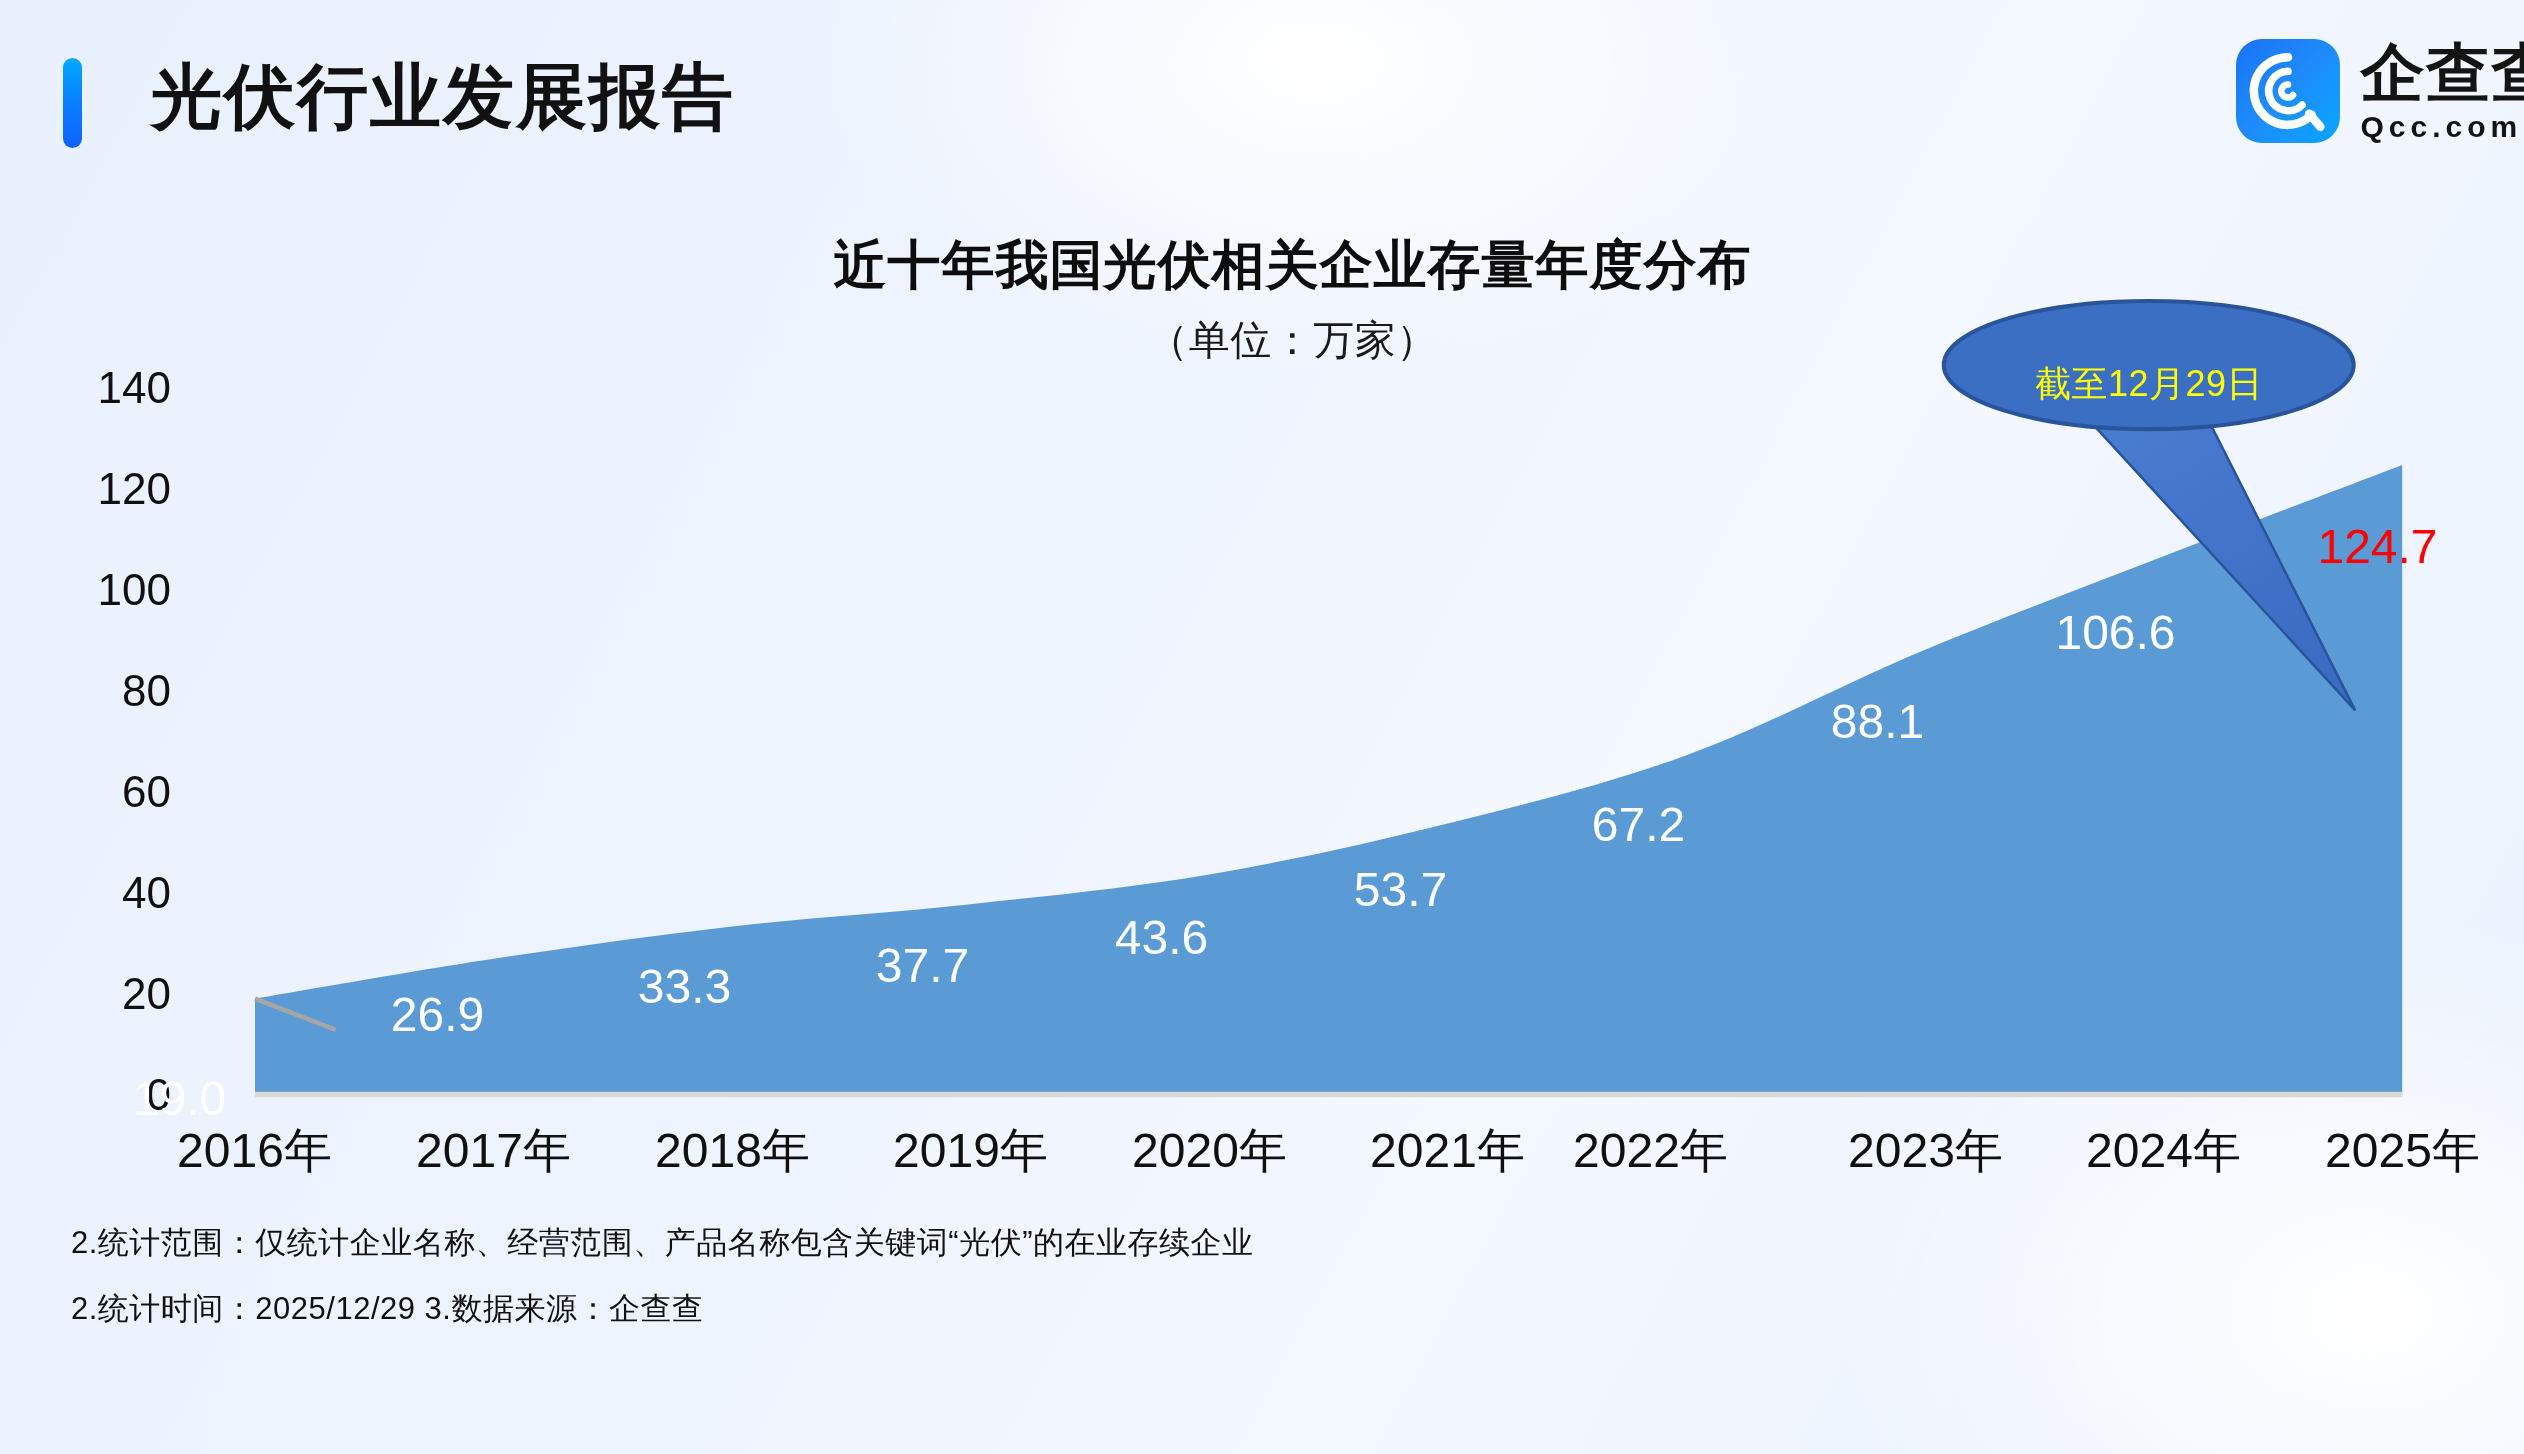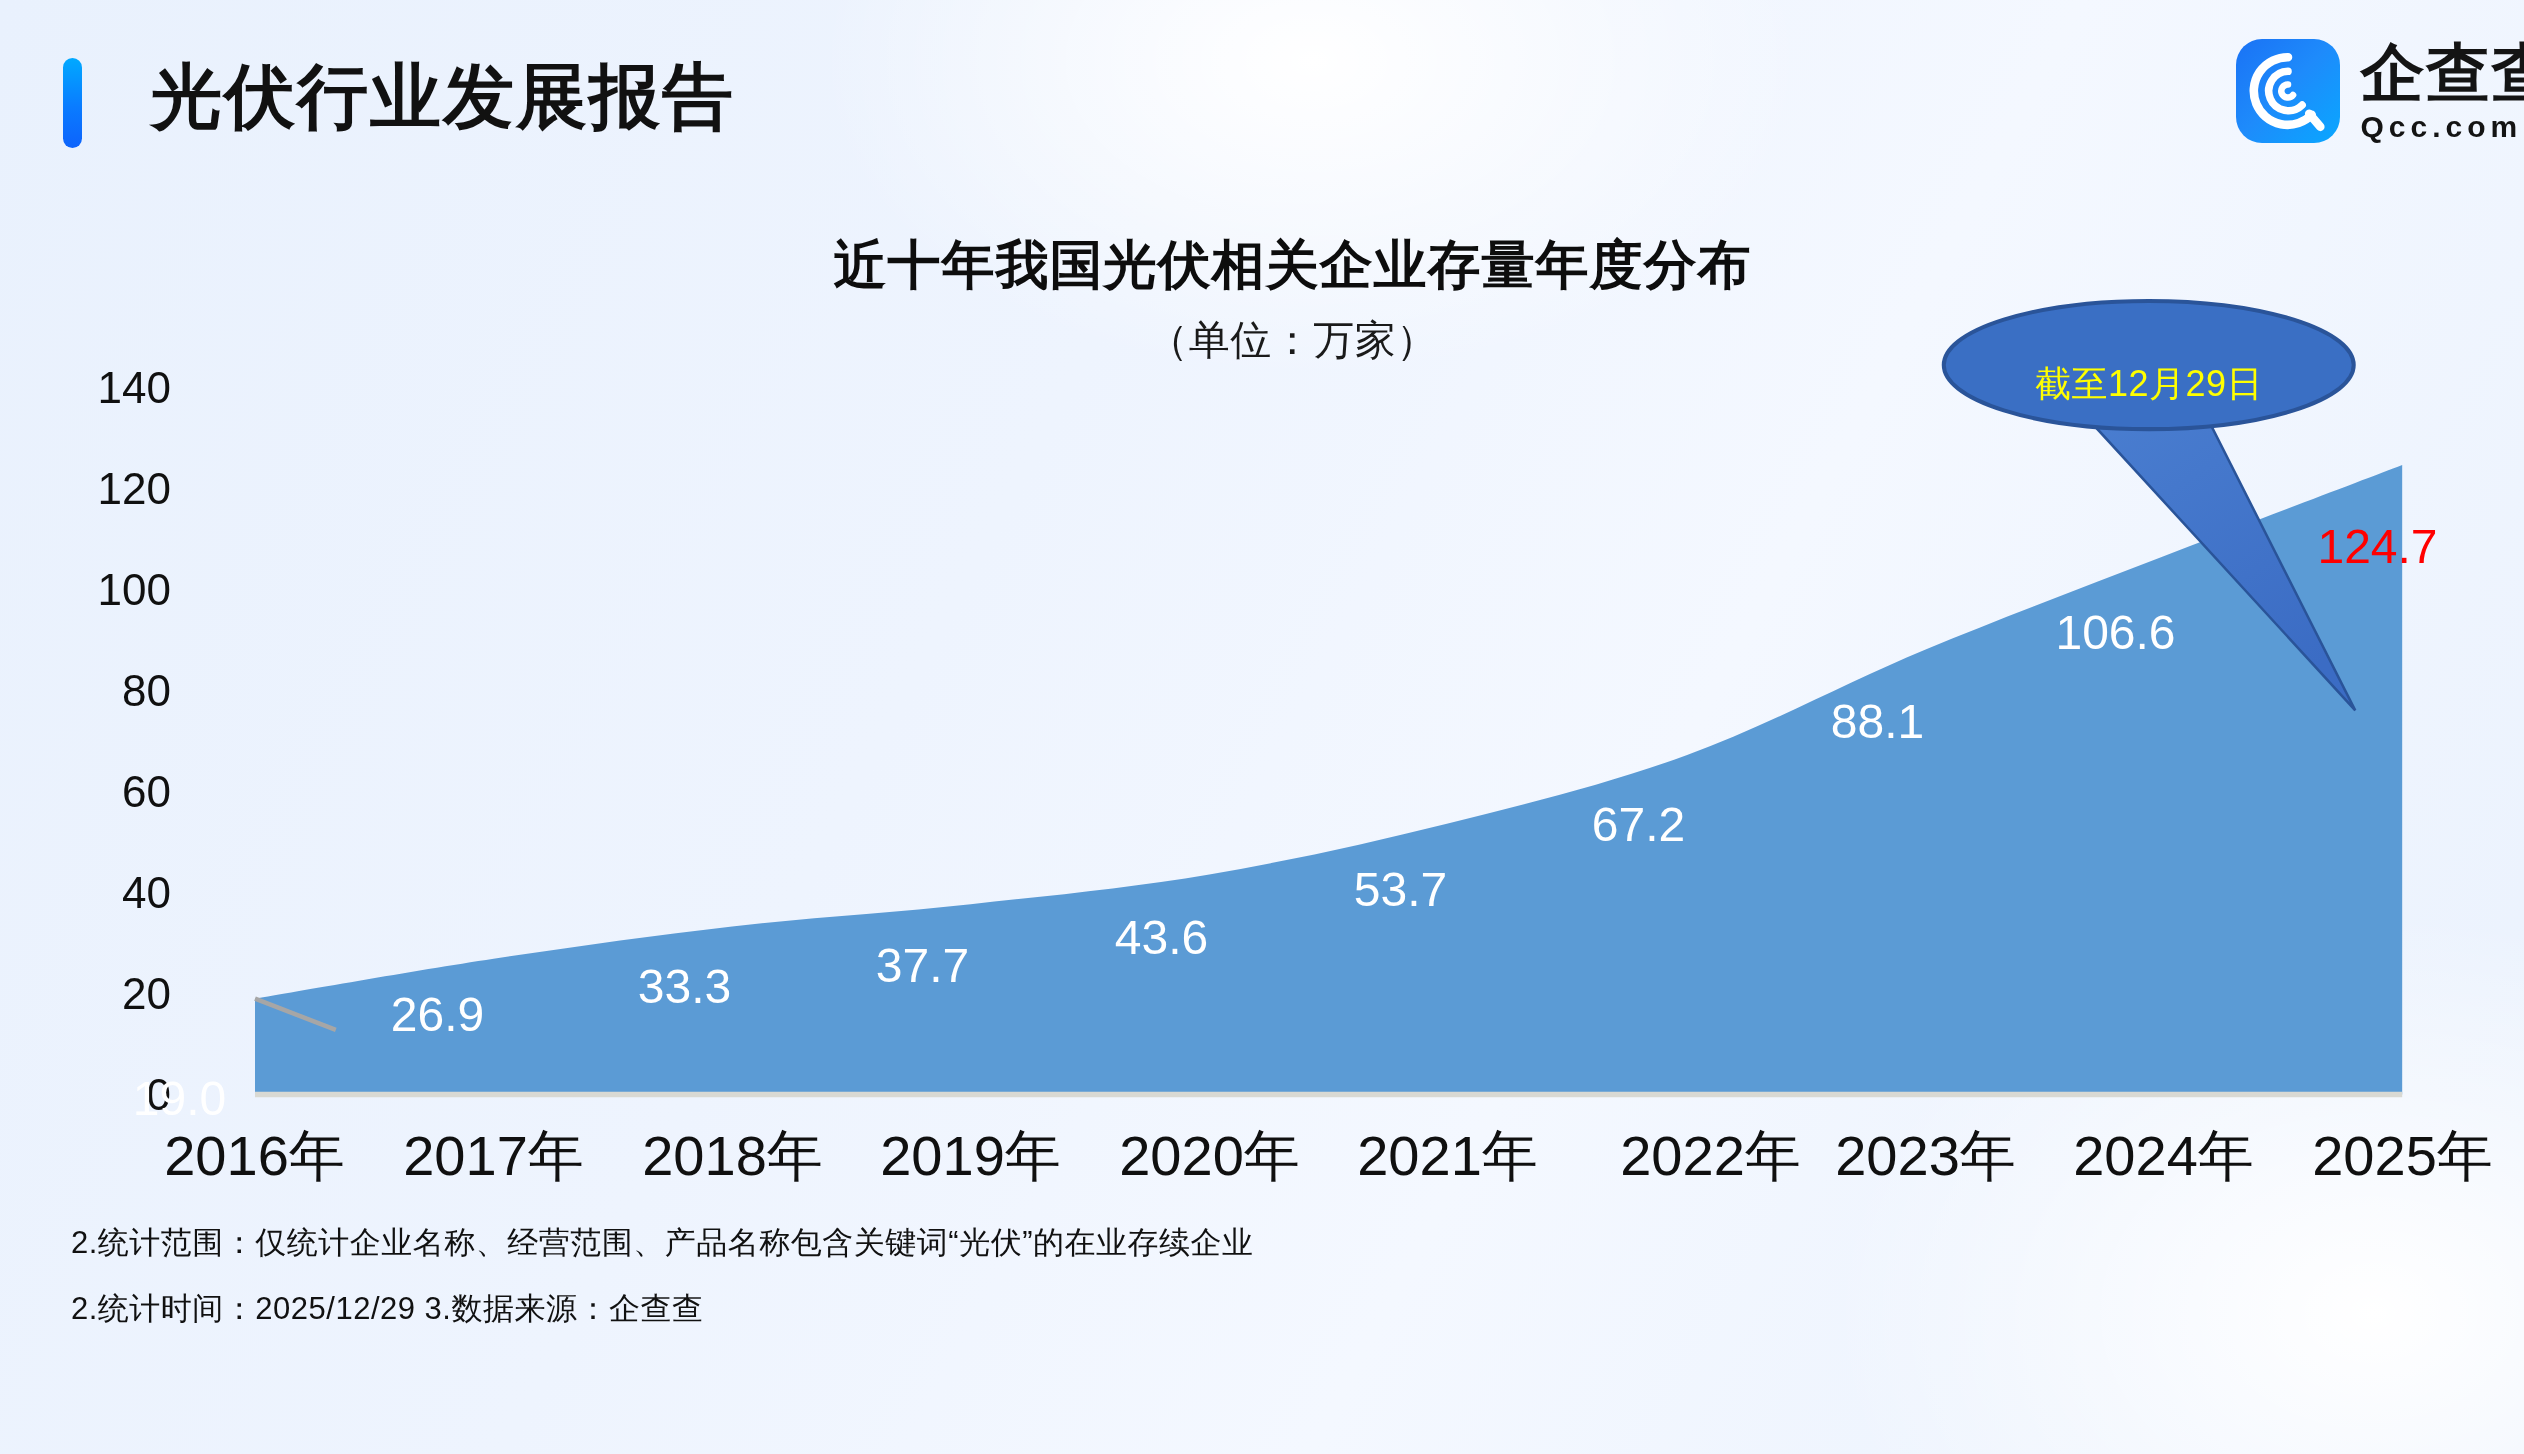--- a/index.html
+++ b/index.html
@@ -52,21 +52,21 @@
   #plot{position:absolute;left:0;top:0;width:2585px;height:1454px;}
   #plot svg{position:absolute;left:0;top:0;}
 
   .ytick{
     position:absolute;width:151px;text-align:right;
     font-size:44px;color:#101010;font-weight:400;
     transform:translateY(-50%);
   }
   .xtick{
     position:absolute;top:1119px;width:237px;text-align:center;
-    font-size:56px;color:#101010;font-weight:400;
+    font-size:48px;color:#101010;font-weight:400;
   }
   .dlabel{
     position:absolute;width:237px;text-align:center;
     font-size:48px;font-weight:400;color:#ffffff;
     transform:translateY(-50%);white-space:nowrap;
   }
   .dlabel.highlight{color:#FF0000;}
 
   
   #callout-text{
@@ -140,21 +140,21 @@
         <div class="ytick" style="left: 20px; top: 489px;">120</div>
         <div class="ytick" style="left: 20px; top: 388px;">140</div>
       </div>
     <div id="xticks">
         <div class="xtick" style="left: 136px;">2016年</div>
         <div class="xtick" style="left: 375px;">2017年</div>
         <div class="xtick" style="left: 614px;">2018年</div>
         <div class="xtick" style="left: 852px;">2019年</div>
         <div class="xtick" style="left: 1091px;">2020年</div>
         <div class="xtick" style="left: 1329px;">2021年</div>
-        <div class="xtick" style="left: 1592px;">2022年</div>
+        <div class="xtick" style="left: 1532px;">2022年</div>
         <div class="xtick" style="left: 1807px;">2023年</div>
         <div class="xtick" style="left: 2045px;">2024年</div>
         <div class="xtick" style="left: 2284px;">2025年</div>
       </div>
     <div id="dlabels">
         <div class="dlabel" style="left: 61px; top: 1054px; margin-top: 44px;">19.0</div>
         <div class="dlabel" style="left: 319px; top: 1014px;">26.9</div>
         <div class="dlabel" style="left: 566px; top: 986px;">33.3</div>
         <div class="dlabel" style="left: 804px; top: 965px;">37.7</div>
         <div class="dlabel" style="left: 1043px; top: 937px;">43.6</div>

